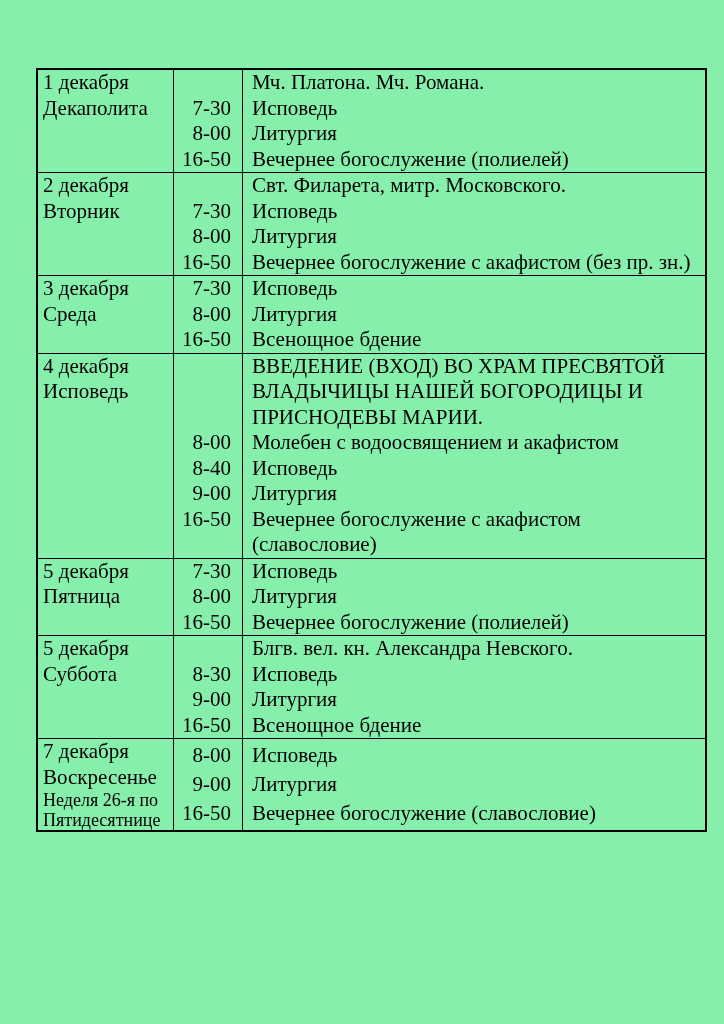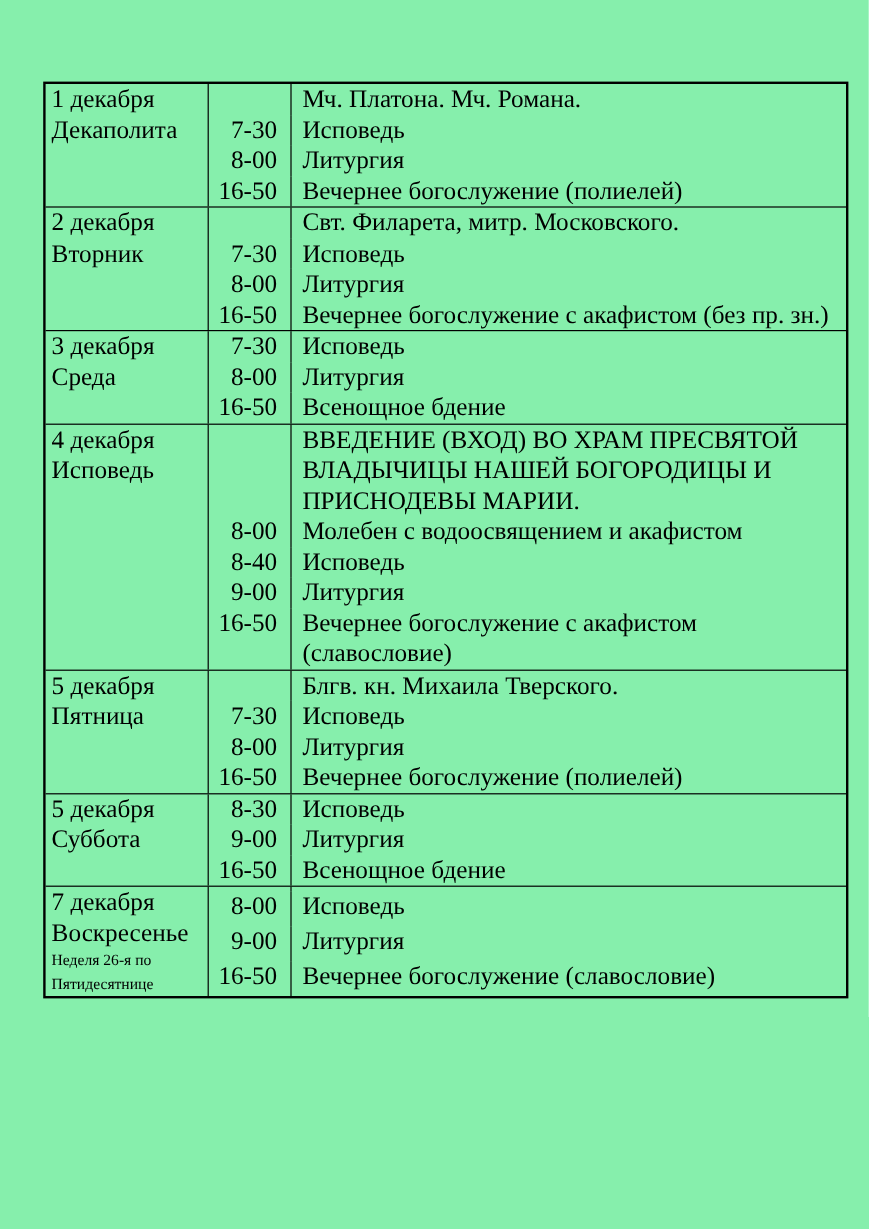--- a/index.html
+++ b/index.html
@@ -43,21 +43,21 @@
     width: 136px;
     box-sizing: border-box;
     border-right: 1px solid #000000;
     padding: 0 3px 0 5px;
     min-width: 0;
   }
   .date-text, .day-text {
     white-space: nowrap;
   }
   .week-note {
-    font-size: 13px;
+    font-size: 18px;
     line-height: 20px;
   }
   .row-lines {
     flex: 1 1 auto;
     display: flex;
     flex-direction: column;
     min-width: 0;
   }
   .schedule-line {
     display: flex;
@@ -267,28 +267,20 @@
 </div>
   </div>
 
   <div class="schedule-row">
     <div class="date-cell">
       <div class="date-text">5 декабря</div>
       <div class="day-text">Пятница</div>
 
     </div>
     <div class="row-lines">
-  <div class="schedule-line">
-    <div class="time-cell">
-      <span></span>
-    </div>
-    <div class="service-cell">
-      <span>Блгв. кн. Михаила Тверского.</span>
-    </div>
-  </div>
 
   <div class="schedule-line">
     <div class="time-cell">
       <span>7-30</span>
     </div>
     <div class="service-cell">
       <span>Исповедь</span>
     </div>
   </div>
 
@@ -312,20 +304,28 @@
 </div>
   </div>
 
   <div class="schedule-row">
     <div class="date-cell">
       <div class="date-text">5 декабря</div>
       <div class="day-text">Суббота</div>
 
     </div>
     <div class="row-lines">
+  <div class="schedule-line">
+    <div class="time-cell">
+      <span></span>
+    </div>
+    <div class="service-cell">
+      <span>Блгв. вел. кн. Александра Невского.</span>
+    </div>
+  </div>
 
   <div class="schedule-line">
     <div class="time-cell">
       <span>8-30</span>
     </div>
     <div class="service-cell">
       <span>Исповедь</span>
     </div>
   </div>
 

